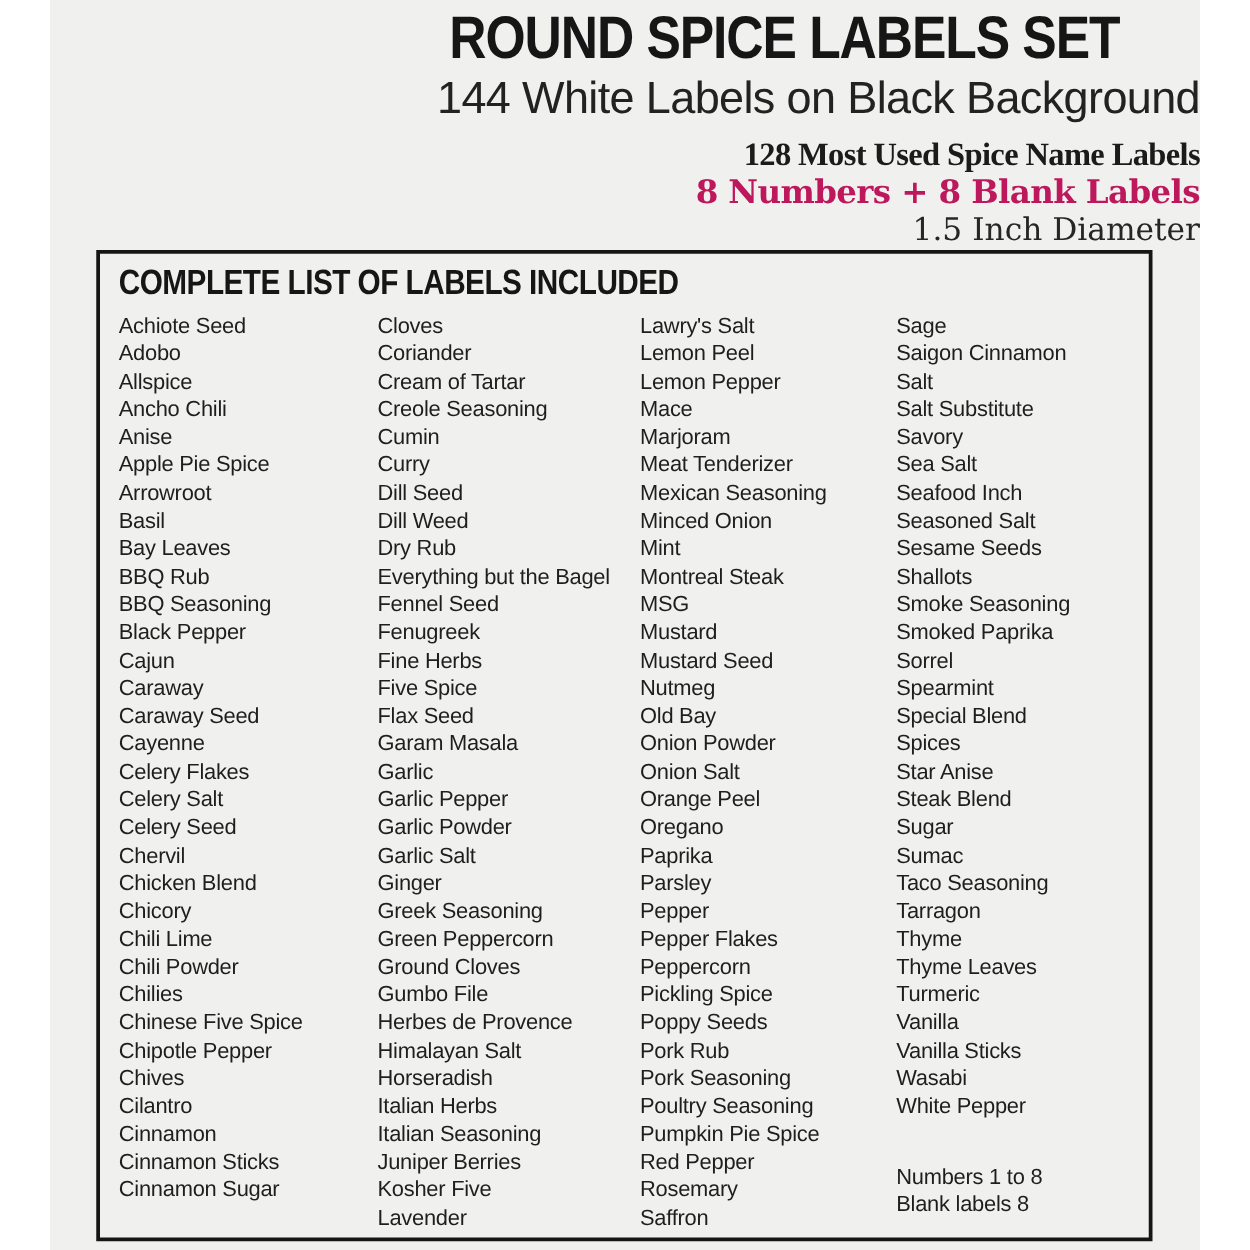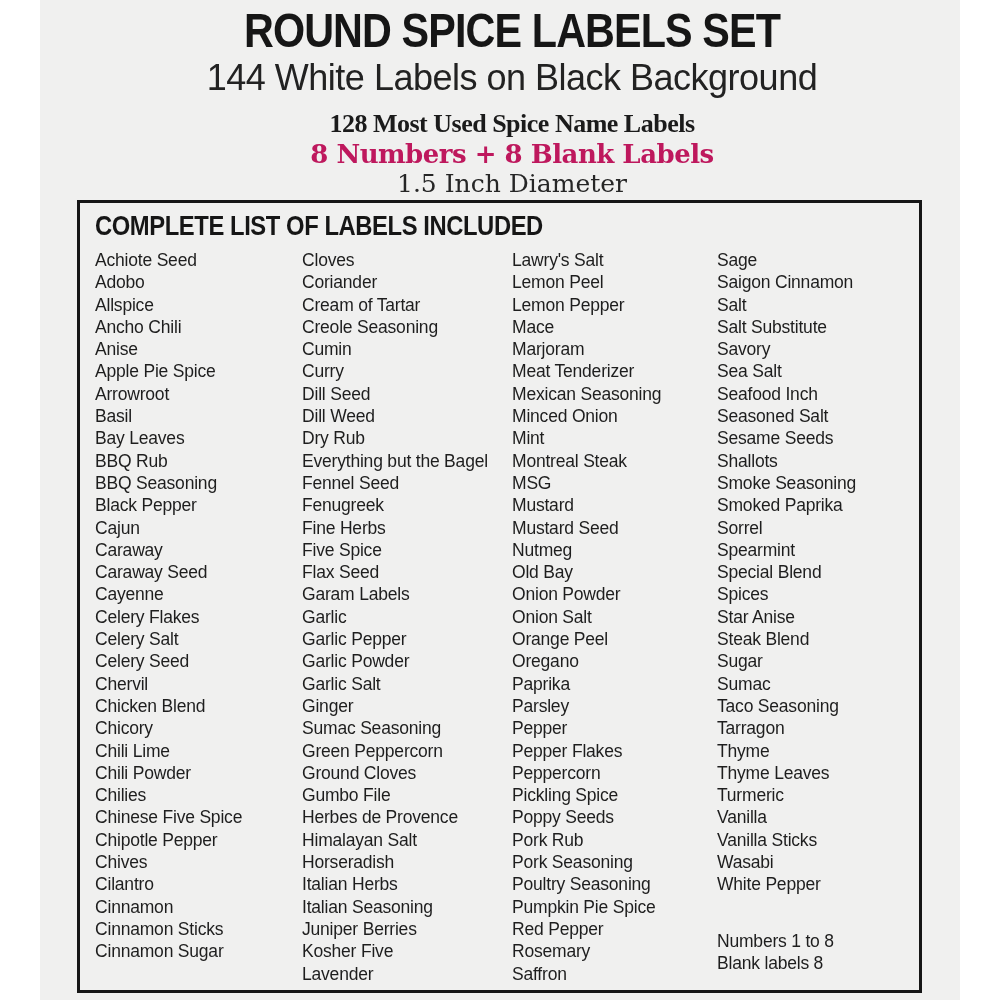--- a/index.html
+++ b/index.html
@@ -15,23 +15,23 @@
     position: absolute;
     left: 40px;
     top: 0;
     width: 920px;
     height: 1000px;
     background: #f0f0ef;
   }
   .header {
     position: absolute;
     top: 5px;
-    left: 12px;
+    left: 0;
     width: 100%;
-    text-align: center;
+    text-align: right;
     color: #1b1b1b;
   }
   .title {
     font-size: 48px;
     line-height: 52px;
     font-weight: 800;
     letter-spacing: -1px;
     transform: scaleX(0.86);
     transform-origin: center;
     white-space: nowrap;
@@ -172,27 +172,27 @@
           <div class="label-item">Curry</div>
           <div class="label-item">Dill Seed</div>
           <div class="label-item">Dill Weed</div>
           <div class="label-item">Dry Rub</div>
           <div class="label-item">Everything but the Bagel</div>
           <div class="label-item">Fennel Seed</div>
           <div class="label-item">Fenugreek</div>
           <div class="label-item">Fine Herbs</div>
           <div class="label-item">Five Spice</div>
           <div class="label-item">Flax Seed</div>
-          <div class="label-item">Garam Labels</div>
+          <div class="label-item">Garam Masala</div>
           <div class="label-item">Garlic</div>
           <div class="label-item">Garlic Pepper</div>
           <div class="label-item">Garlic Powder</div>
           <div class="label-item">Garlic Salt</div>
           <div class="label-item">Ginger</div>
-          <div class="label-item">Sumac Seasoning</div>
+          <div class="label-item">Greek Seasoning</div>
           <div class="label-item">Green Peppercorn</div>
           <div class="label-item">Ground Cloves</div>
           <div class="label-item">Gumbo File</div>
           <div class="label-item">Herbes de Provence</div>
           <div class="label-item">Himalayan Salt</div>
           <div class="label-item">Horseradish</div>
           <div class="label-item">Italian Herbs</div>
           <div class="label-item">Italian Seasoning</div>
           <div class="label-item">Juniper Berries</div>
           <div class="label-item">Kosher Five</div>

